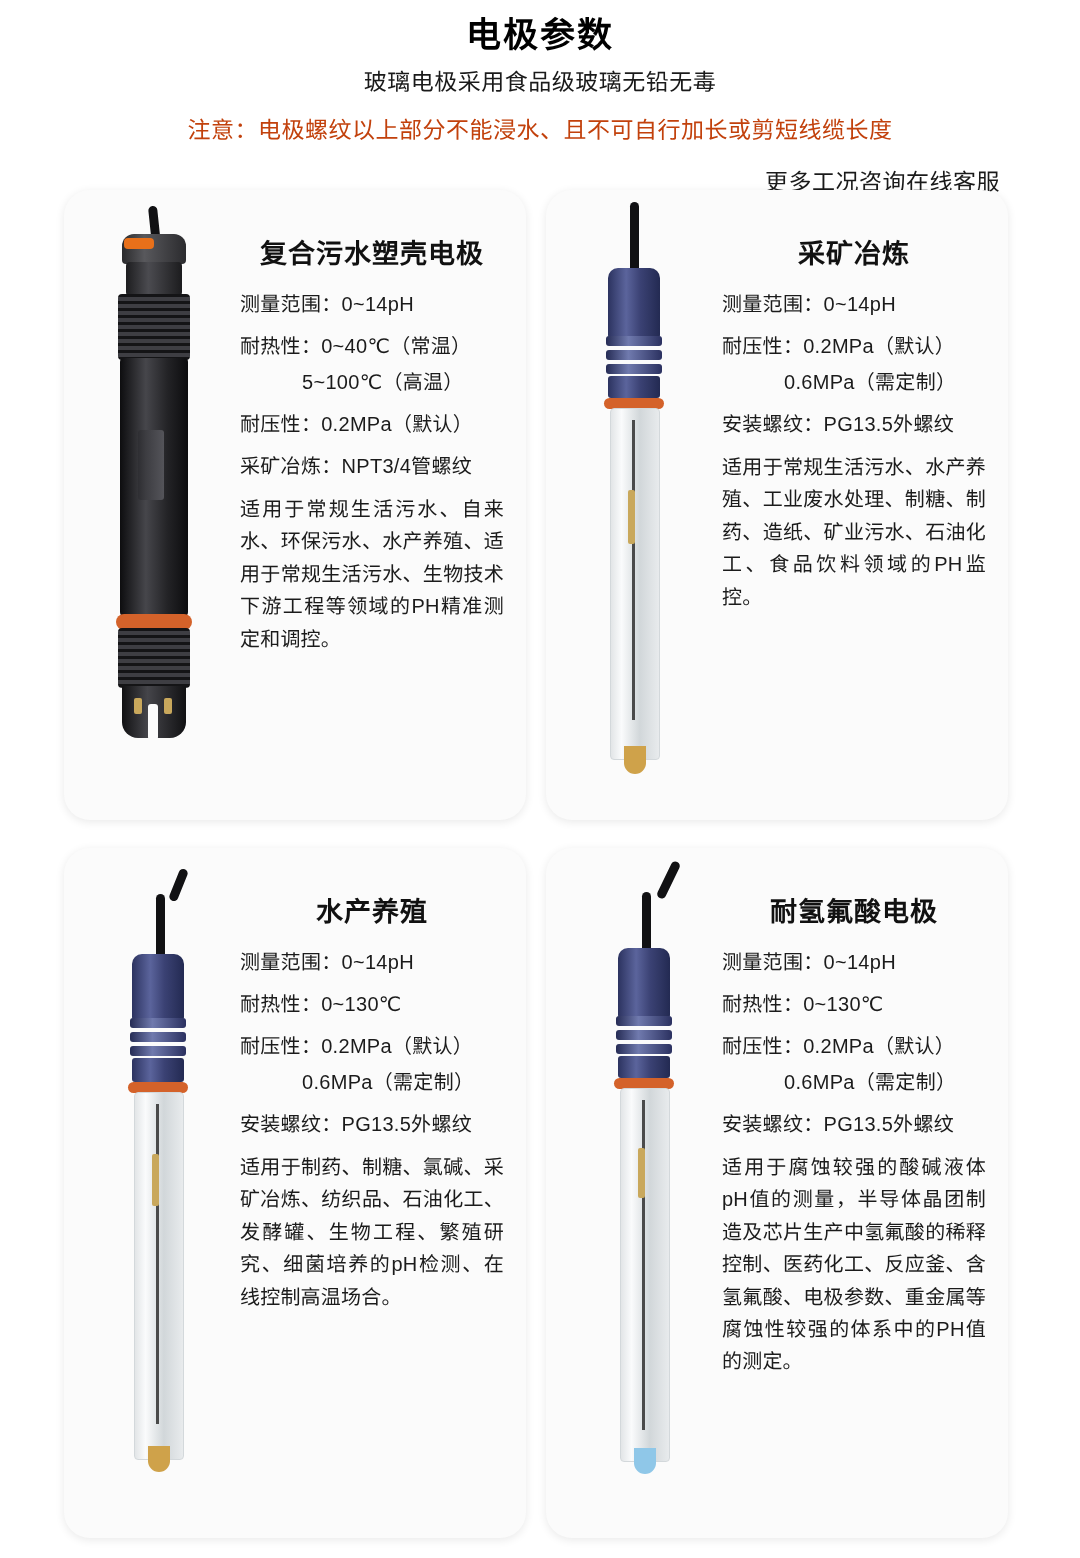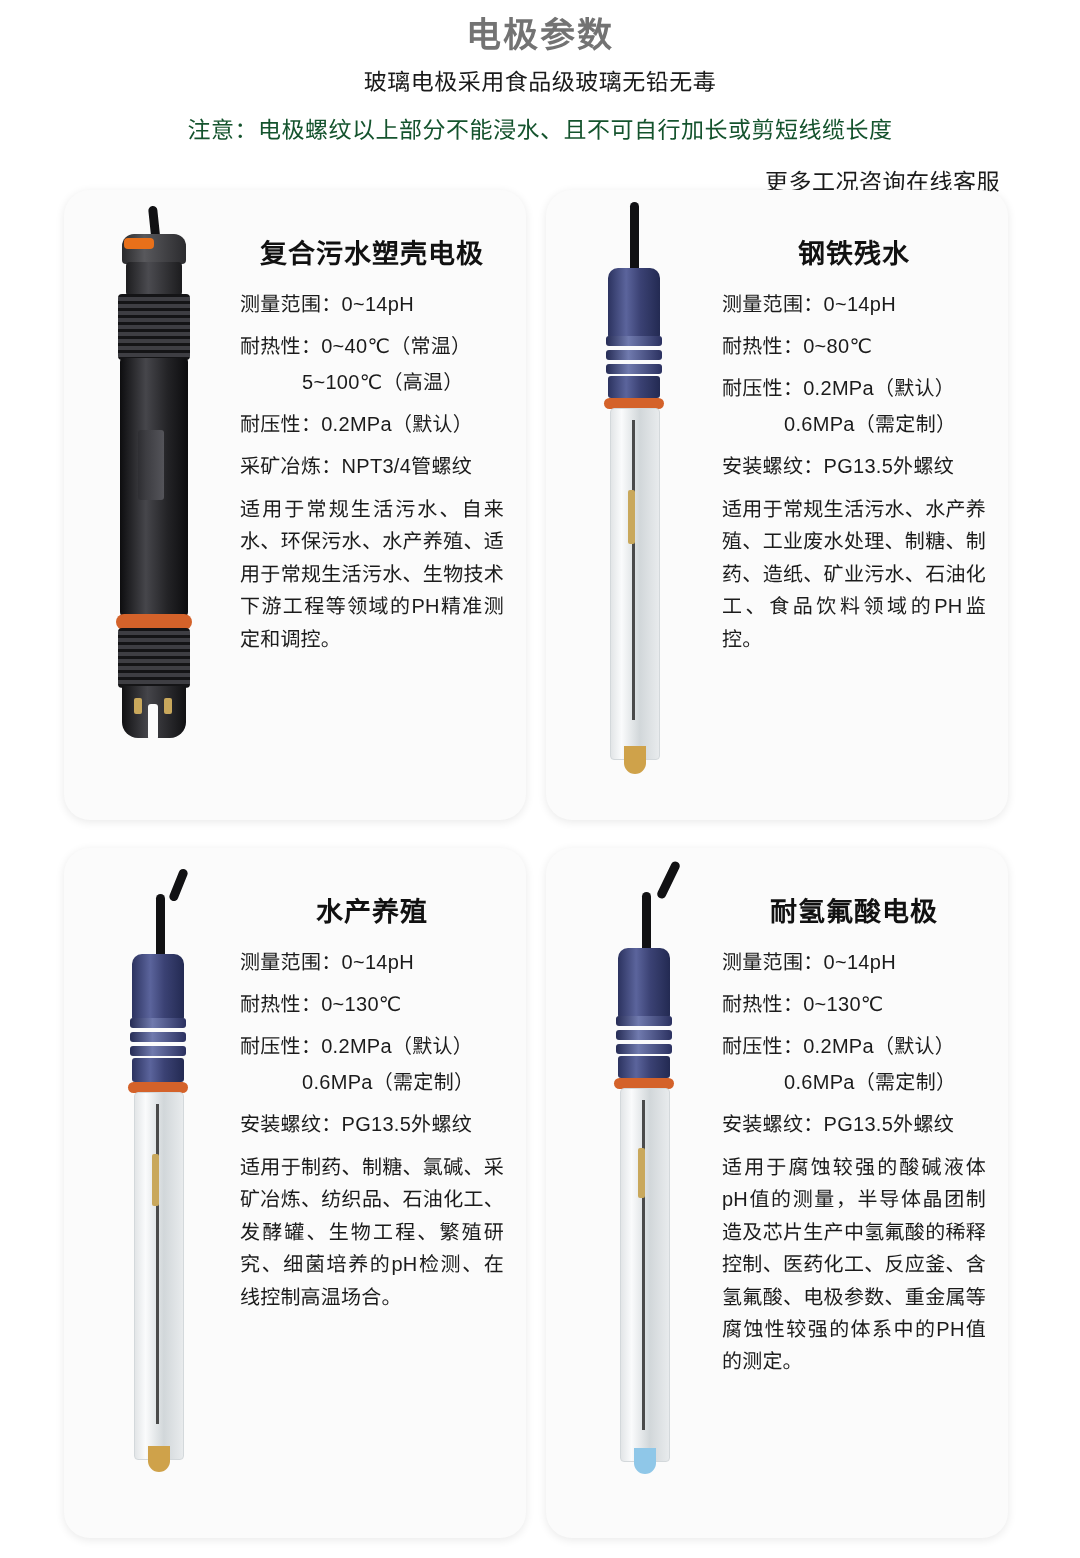--- a/index.html
+++ b/index.html
@@ -17,34 +17,34 @@
   }
 
   
   .header {
     text-align: center;
     padding-top: 14px;
   }
   .page-title {
     font-size: 35px;
     font-weight: bold;
-    color: #737373;
+    color: #000000;
     letter-spacing: 2px;
     line-height: 1.2;
     margin: 0;
   }
   .subtitle {
     font-size: 23px;
     color: #1a1a1a;
     margin-top: 7px;
     letter-spacing: 0.5px;
   }
   .notice {
     font-size: 23px;
-    color: #14532d;
+    color: #c2410c;
     margin-top: 14px;
     letter-spacing: 0.5px;
   }
   .service-line {
     text-align: right;
     font-size: 23px;
     color: #1a1a1a;
     margin-top: 18px;
     padding-right: 80px;
     letter-spacing: 0.5px;
@@ -285,23 +285,22 @@
           <div class="g-ring" style="left:60px;top:174px;width:56px;height:10px;"></div>
           <div class="g-head" style="left:62px;top:186px;width:52px;height:22px;border-radius:3px;"></div>
           <div class="g-oring" style="left:58px;top:208px;width:60px;height:11px;"></div>
           <div class="g-glass" style="left:64px;top:218px;width:48px;height:350px;"></div>
           <div class="g-inner-wire" style="left:86px;top:230px;height:300px;"></div>
           <div class="g-inner-el" style="left:82px;top:300px;height:54px;"></div>
           <div class="g-bulb" style="left:78px;top:556px;width:22px;height:28px;"></div>
         </div>
       </div>
       <div class="body">
-        <div class="card-title">钢铁残水</div>
+        <div class="card-title">采矿冶炼</div>
         <div class="spec">测量范围：0~14pH</div>
-        <div class="spec">耐热性：0~80℃</div>
         <div class="spec">耐压性：0.2MPa（默认）</div>
         <div class="spec indent">0.6MPa（需定制）</div>
         <div class="spec">安装螺纹：PG13.5外螺纹</div>
         <div class="desc">适用于常规生活污水、水产养殖、工业废水处理、制糖、制药、造纸、矿业污水、石油化工、食品饮料领域的PH监控。</div>
       </div>
     </div>
   </div>
 
   <div class="card tall-3">
     <div class="card-inner">

